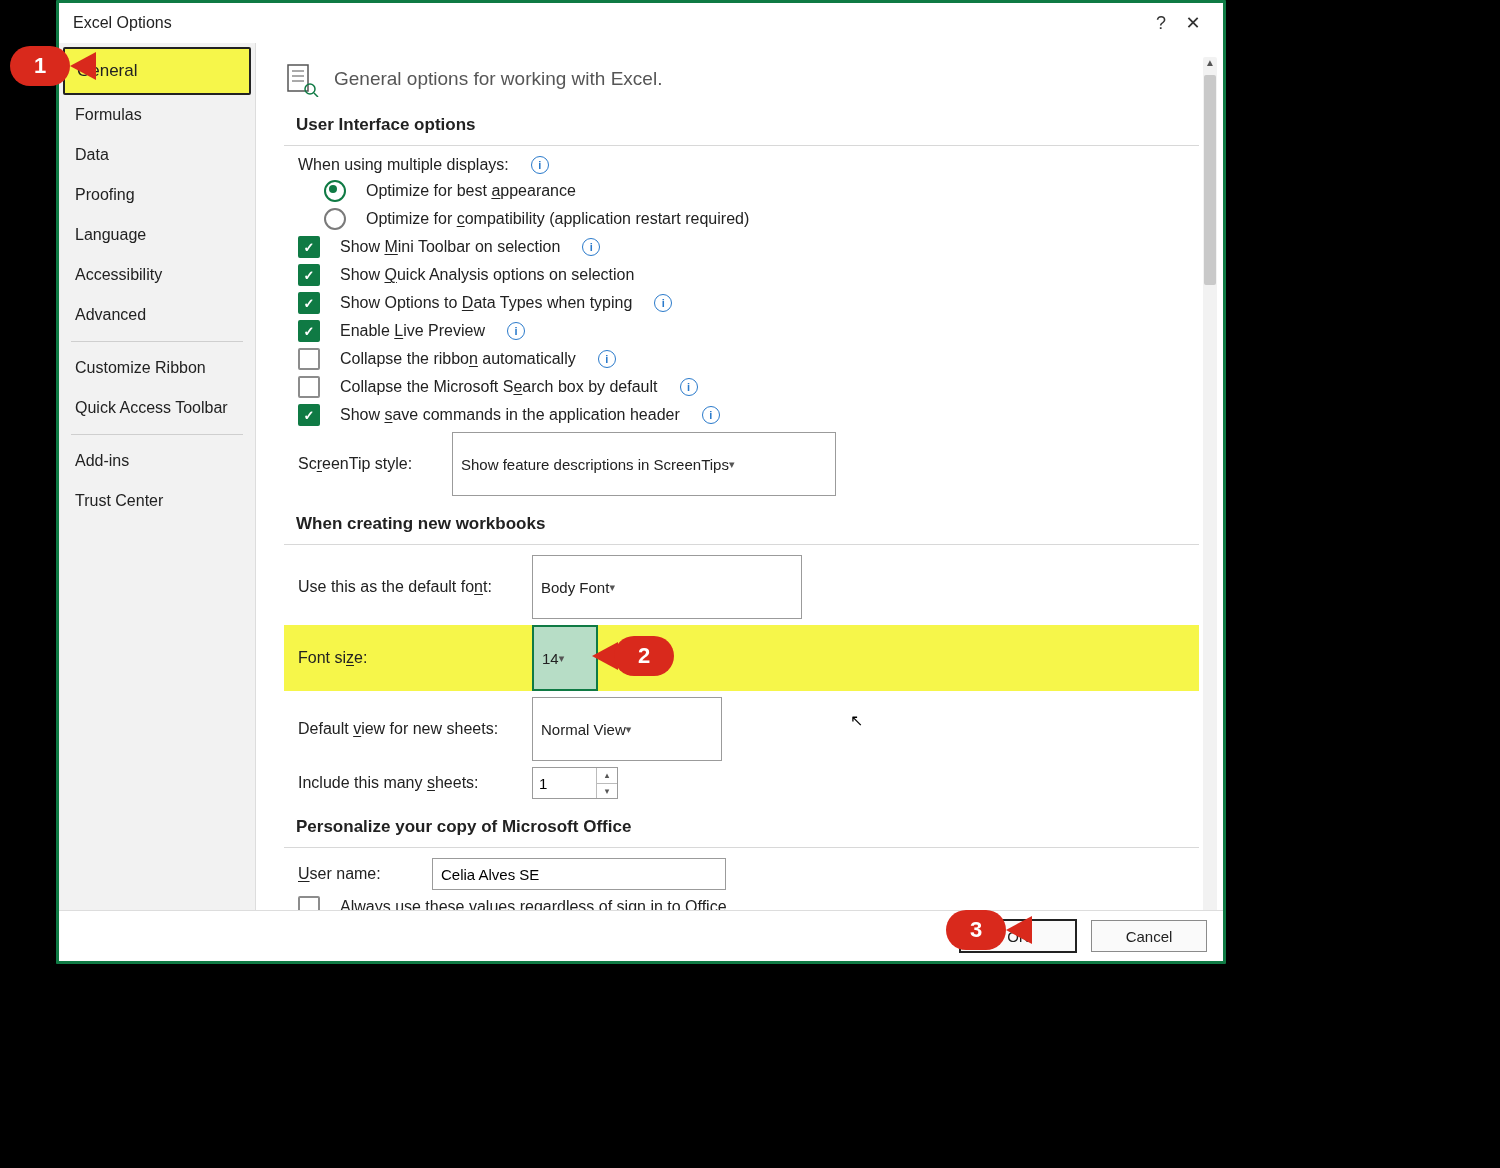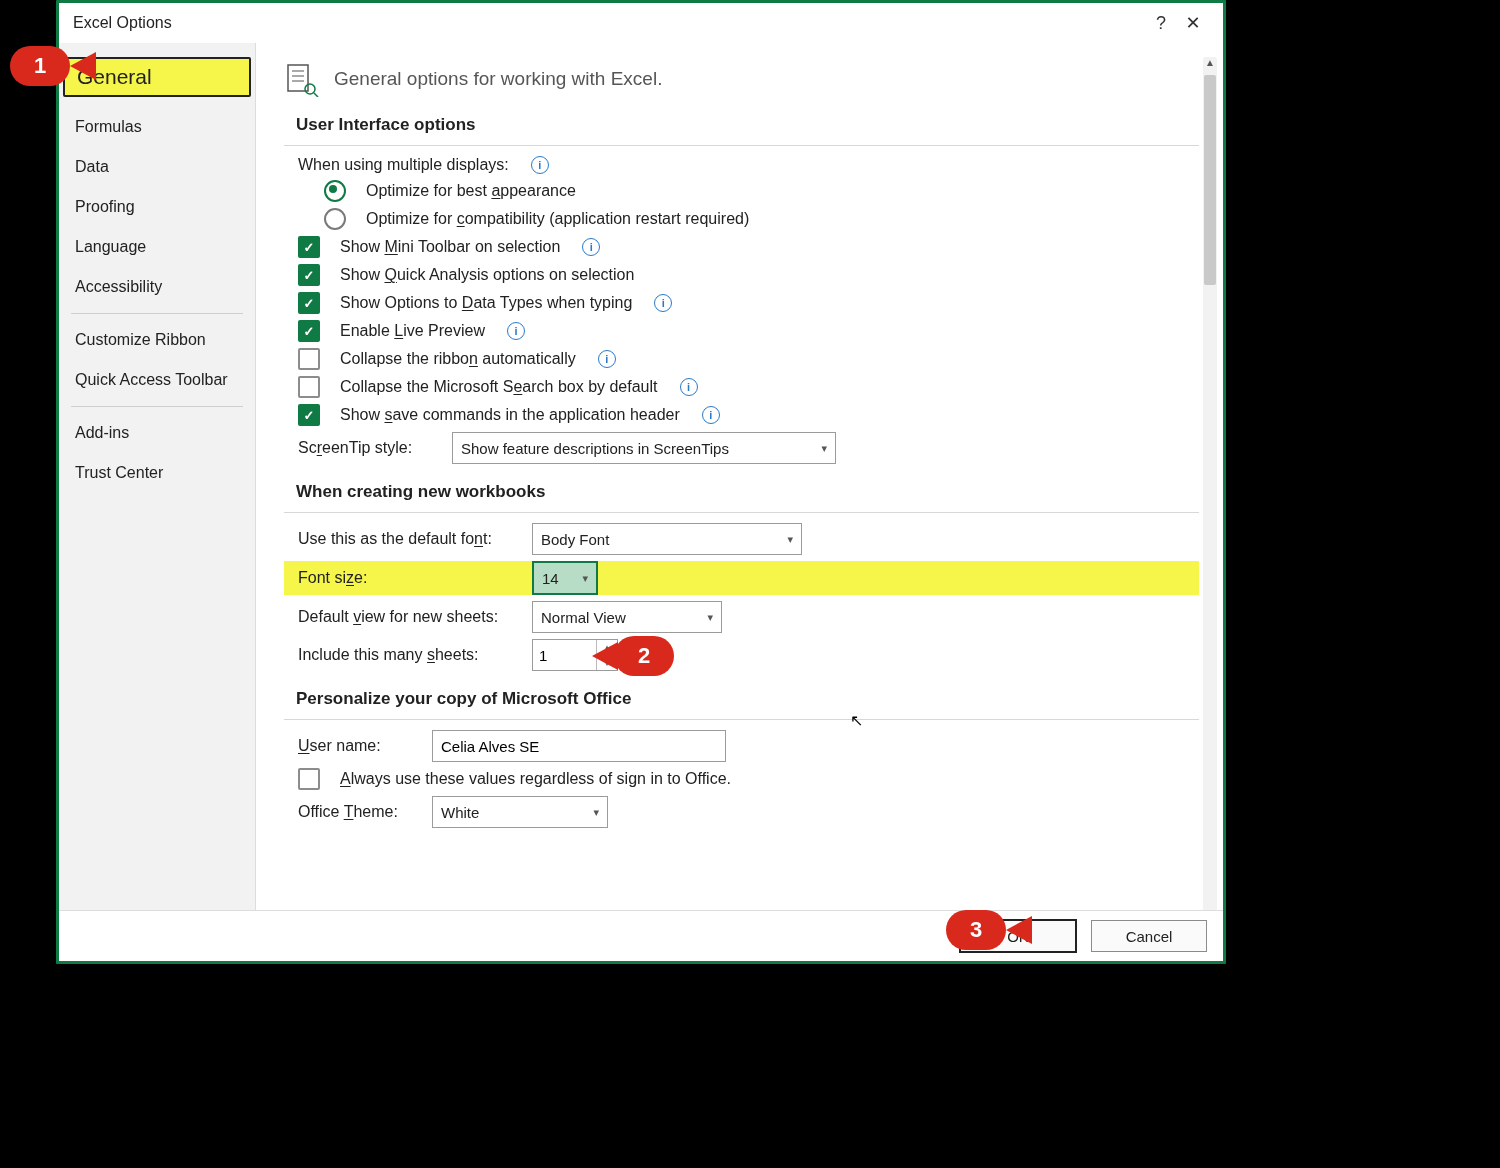--- a/index.html
+++ b/index.html
@@ -5,21 +5,21 @@
 html,body{margin:0;padding:0;font-family:"Segoe UI",Arial,sans-serif;font-size:16px;color:#222;background:#000;width:1500px;height:1168px;overflow:hidden}
 .page{position:relative;width:1500px;height:1168px;background:#000}
 .dialog{position:absolute;left:56px;top:0;width:1164px;height:958px;background:#fff;border:3px solid #0f7a44;border-radius:1px;display:flex;flex-direction:column}
 .titlebar{height:40px;display:flex;align-items:center;padding:0 14px}
 .titlebar .title{flex:1;font-size:16px}
 .titlebar .tbtn{width:32px;text-align:center;font-size:18px;color:#333;cursor:pointer}
 .titlebar .tbtn.close{font-size:18px;font-weight:400}
 .body{flex:1;display:flex;overflow:hidden;border-top:0}
 .sidebar{width:196px;background:#f2f2f2;border-right:1px solid #ddd;padding-top:4px;font-size:16px}
 .sidebar .item{padding:10px 16px;cursor:pointer;border-top:1px solid transparent;border-bottom:1px solid transparent}
-.sidebar .item.sel{background:#f6f64a;border:2px solid #222;border-radius:2px;margin:10px 4px;padding:6px 12px;font-size:21px}
+.sidebar .item.sel{background:#f6f64a;border:2px solid #222;border-radius:2px;margin:0 4px;padding:12px 12px;font-size:17px}
 .sidebar hr{border:none;border-top:1px solid #cfcfcf;margin:6px 12px}
 .content{flex:1;position:relative;padding:18px 24px 10px 28px;overflow:hidden}
 .scrollbar{position:absolute;right:6px;top:14px;width:14px;height:884px;background:#f2f2f2;border-radius:2px}
 .scrollbar .arrow{position:absolute;left:0;width:14px;height:14px;text-align:center;font-size:10px;color:#555}
 .scrollbar .arrow.up{top:0}
 .scrollbar .thumb{position:absolute;left:1px;top:18px;width:12px;height:210px;background:#c9c9c9;border-radius:2px}
 .page-head{display:flex;align-items:center;gap:14px;margin-bottom:15px}
 .page-head .hicon{width:36px;height:36px;position:relative}
 .page-head .hicon svg{width:36px;height:36px}
 .page-head .htxt{font-size:19px;color:#565656}
@@ -33,21 +33,21 @@
 .radio.sel{border-color:#0f7a44}
 .radio.sel::after{content:"";position:absolute;left:3px;top:3px;width:8px;height:8px;background:#0f7a44;border-radius:50%}
 .check{width:18px;height:18px;border:2px solid #8c8c8c;border-radius:2px;display:inline-flex;align-items:center;justify-content:center;cursor:pointer;background:#fff;flex-shrink:0}
 .check.on{background:#0f7a44;border-color:#0f7a44;color:#fff}
 .check.on::after{content:"✓";font-size:13px;font-weight:700}
 .underline{text-decoration:underline;text-decoration-thickness:1px;text-underline-offset:2px}
 label.opt{cursor:default}
 .field-row{display:flex;align-items:center;gap:24px;margin:6px 0;padding-left:14px;font-size:16px}
 .field-row .lab{width:210px}
 .field-row.hl{background:#f6f64a}
-.select{border:1px solid #9b9b9b;background:#fff;height:30px;display:flex;align-items:center;justify-content:space-between;padding:0 8px;cursor:pointer;font-size:15px}
+.select{border:1px solid #9b9b9b;background:#fff;height:30px;display:flex;align-items:center;padding:16px 8px;cursor:pointer;font-size:15px}
 .select .caret{font-size:11px;color:#555}
 .select.small .caret{font-size:11px}
 .spinner{border:1px solid #9b9b9b;height:30px;width:84px;display:flex;align-items:center;position:relative}
 .spinner input{border:none;width:56px;padding:0 6px;font-size:15px;outline:none}
 .spinner .spbtns{position:absolute;right:0;top:0;width:20px;height:100%;border-left:1px solid #bbb;display:flex;flex-direction:column}
 .spinner .spbtns div{flex:1;display:flex;align-items:center;justify-content:center;font-size:9px;color:#555;cursor:pointer}
 .spinner .spbtns div:first-child{border-bottom:1px solid #bbb}
 .textinput{border:1px solid #9b9b9b;height:30px;width:276px;padding:0 8px;font-size:15px}
 .footer{height:50px;border-top:1px solid #ddd;display:flex;align-items:center;justify-content:flex-end;gap:14px;padding:0 16px}
 .btn{height:30px;min-width:82px;padding:0 16px;border:1px solid #8b8b8b;background:#fafafa;font-size:15px;display:flex;align-items:center;justify-content:center;cursor:pointer}
@@ -72,20 +72,21 @@
 
     <div class="body">
 
       <div class="sidebar">
         <div class="item sel">General</div>
         <div class="item">Formulas</div>
         <div class="item">Data</div>
         <div class="item">Proofing</div>
         <div class="item">Language</div>
         <div class="item">Accessibility</div>
+        <div class="item">Advanced</div>
         <hr>
         <div class="item">Customize Ribbon</div>
         <div class="item">Quick Access Toolbar</div>
         <hr>
         <div class="item">Add-ins</div>
         <div class="item">Trust Center</div>
       </div>
 
       <div class="content">
 

